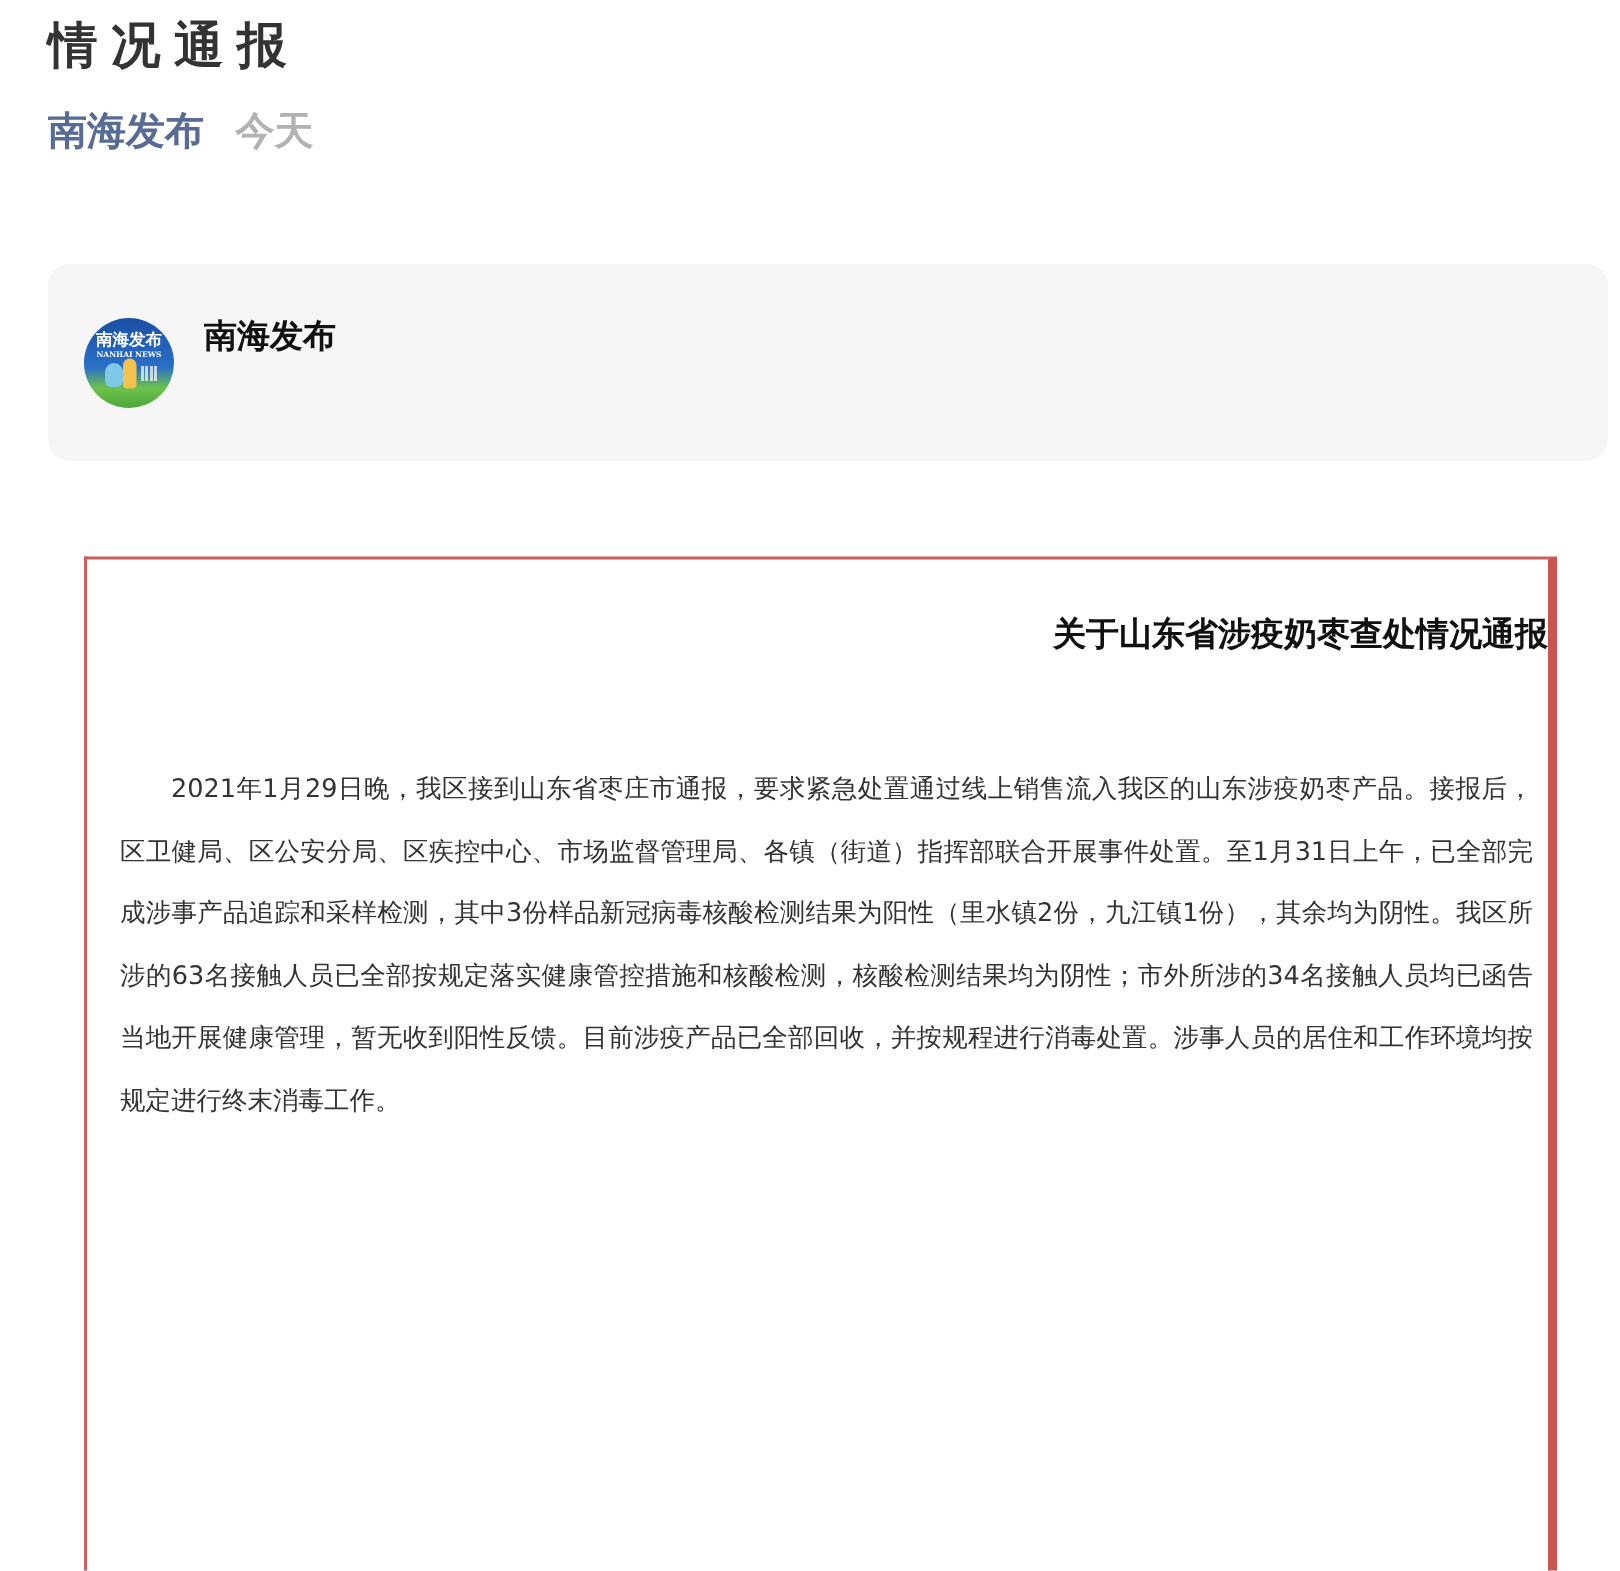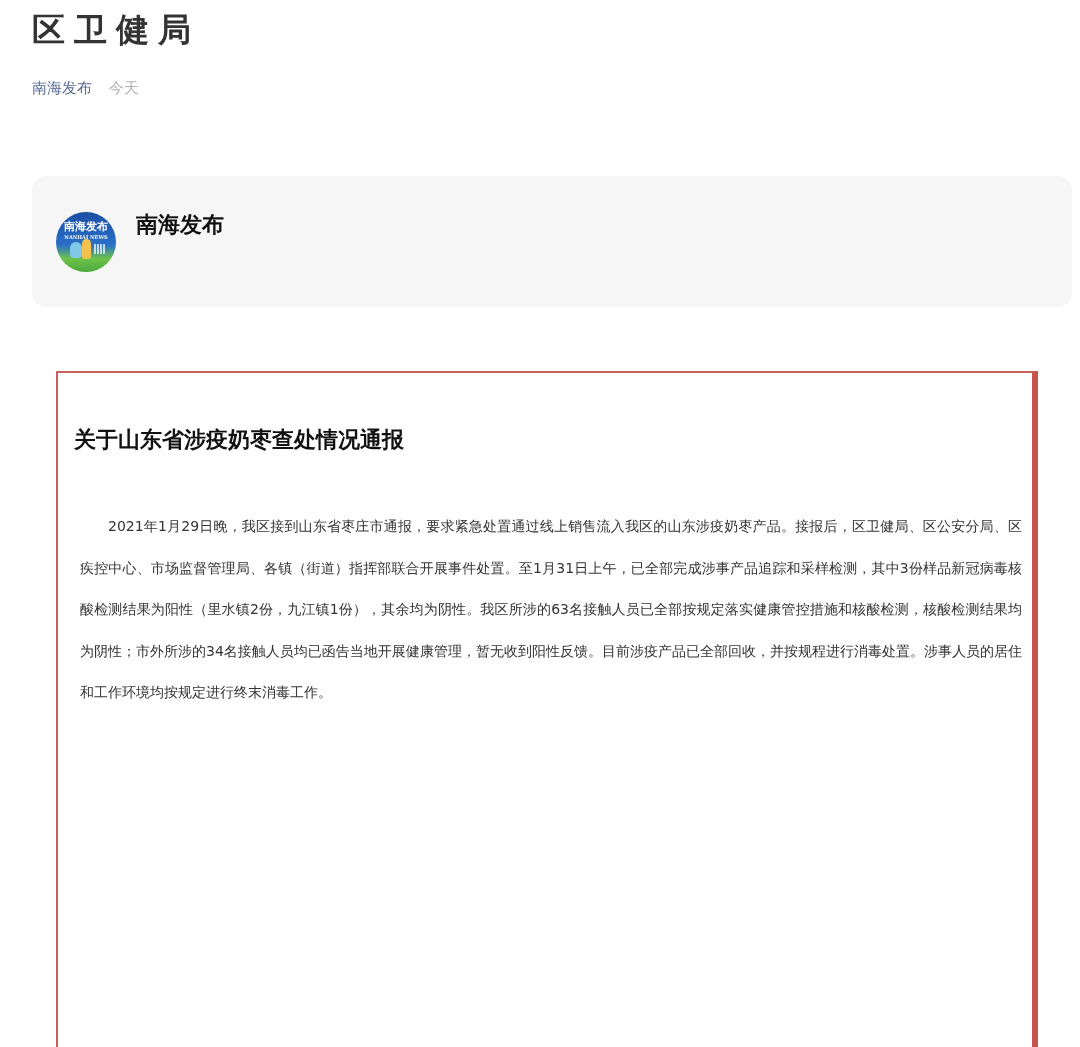--- a/index.html
+++ b/index.html
@@ -23,22 +23,23 @@
       font-weight: bold;
       letter-spacing: 9px;
       color: #333333;
       line-height: 44px;
       margin: 0;
     }
     .meta {
       position: absolute;
       left: 32px;
       top: 72px;
-      font-size: 15px;
+      font-size: 26px;
       line-height: 32px;
+      font-weight: bold;
     }
     .meta .author {
       color: #576b95;
       cursor: pointer;
     }
     .meta .date {
       color: #b2b2b2;
       margin-left: 12px;
     }
     .profile-card {
@@ -140,45 +141,45 @@
       border-left: 2px solid #c9605b;
       border-right: 6px solid #c85550;
       box-sizing: border-box;
       background: #ffffff;
     }
     .notice-title {
       position: absolute;
       left: 0;
       top: 36px;
       width: 100%;
-      text-align: left;
+      text-align: right;
       font-size: 22px;
       font-weight: bold;
       color: #111111;
       line-height: 30px;
-      margin: 16px;
+      margin: 0;
     }
     .notice-para {
       position: absolute;
       left: 22px;
       width: 942px;
-      font-size: 14px;
+      font-size: 17px;
       line-height: 41.6px;
       color: #333333;
       text-indent: 2em;
       margin: 0;
       text-align: justify;
     }
     .para-1 { top: 133px; }
     .para-2 { top: 541px; }
   </style>
 </head>
 <body>
 
-<h1 class="article-title">区卫健局</h1>
+<h1 class="article-title">情况通报</h1>
 
 <div class="meta">
   <span class="author">南海发布</span>
   <span class="date">今天</span>
 </div>
 
 <div class="profile-card">
   <div class="avatar">
     <div class="av-title">南海发布</div>
     <div class="av-sub">NANHAI NEWS</div>

